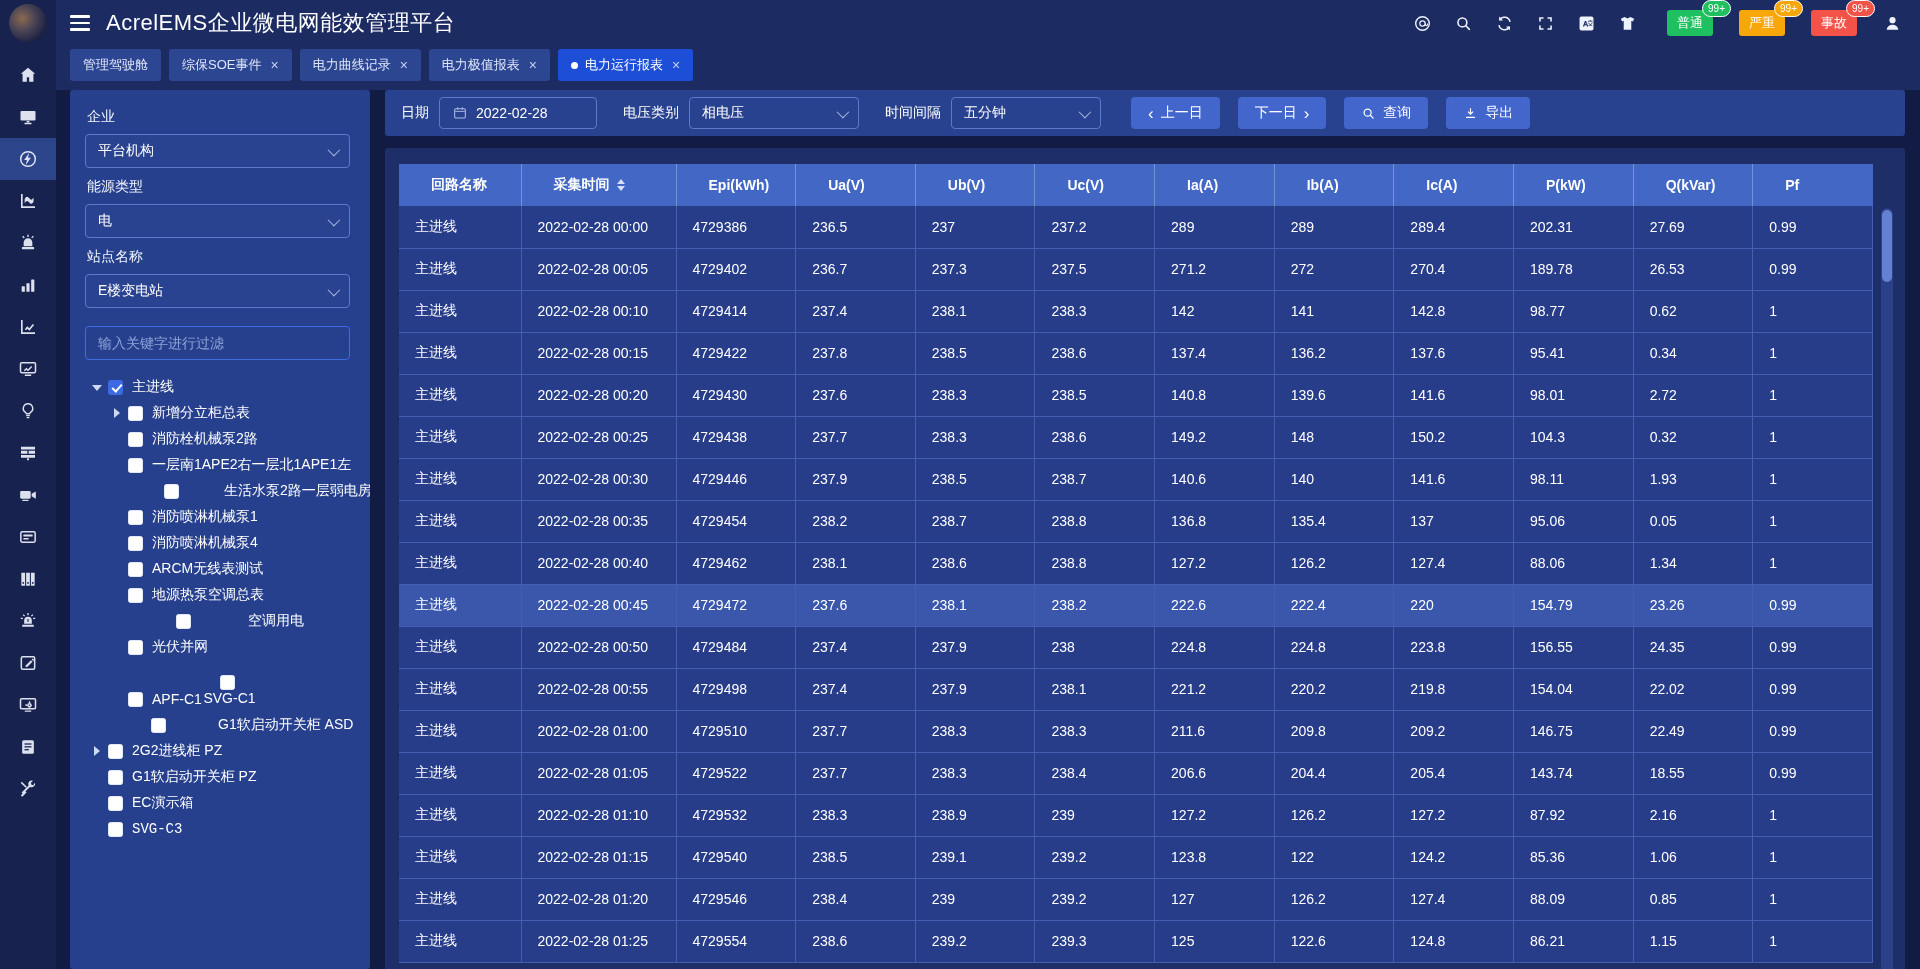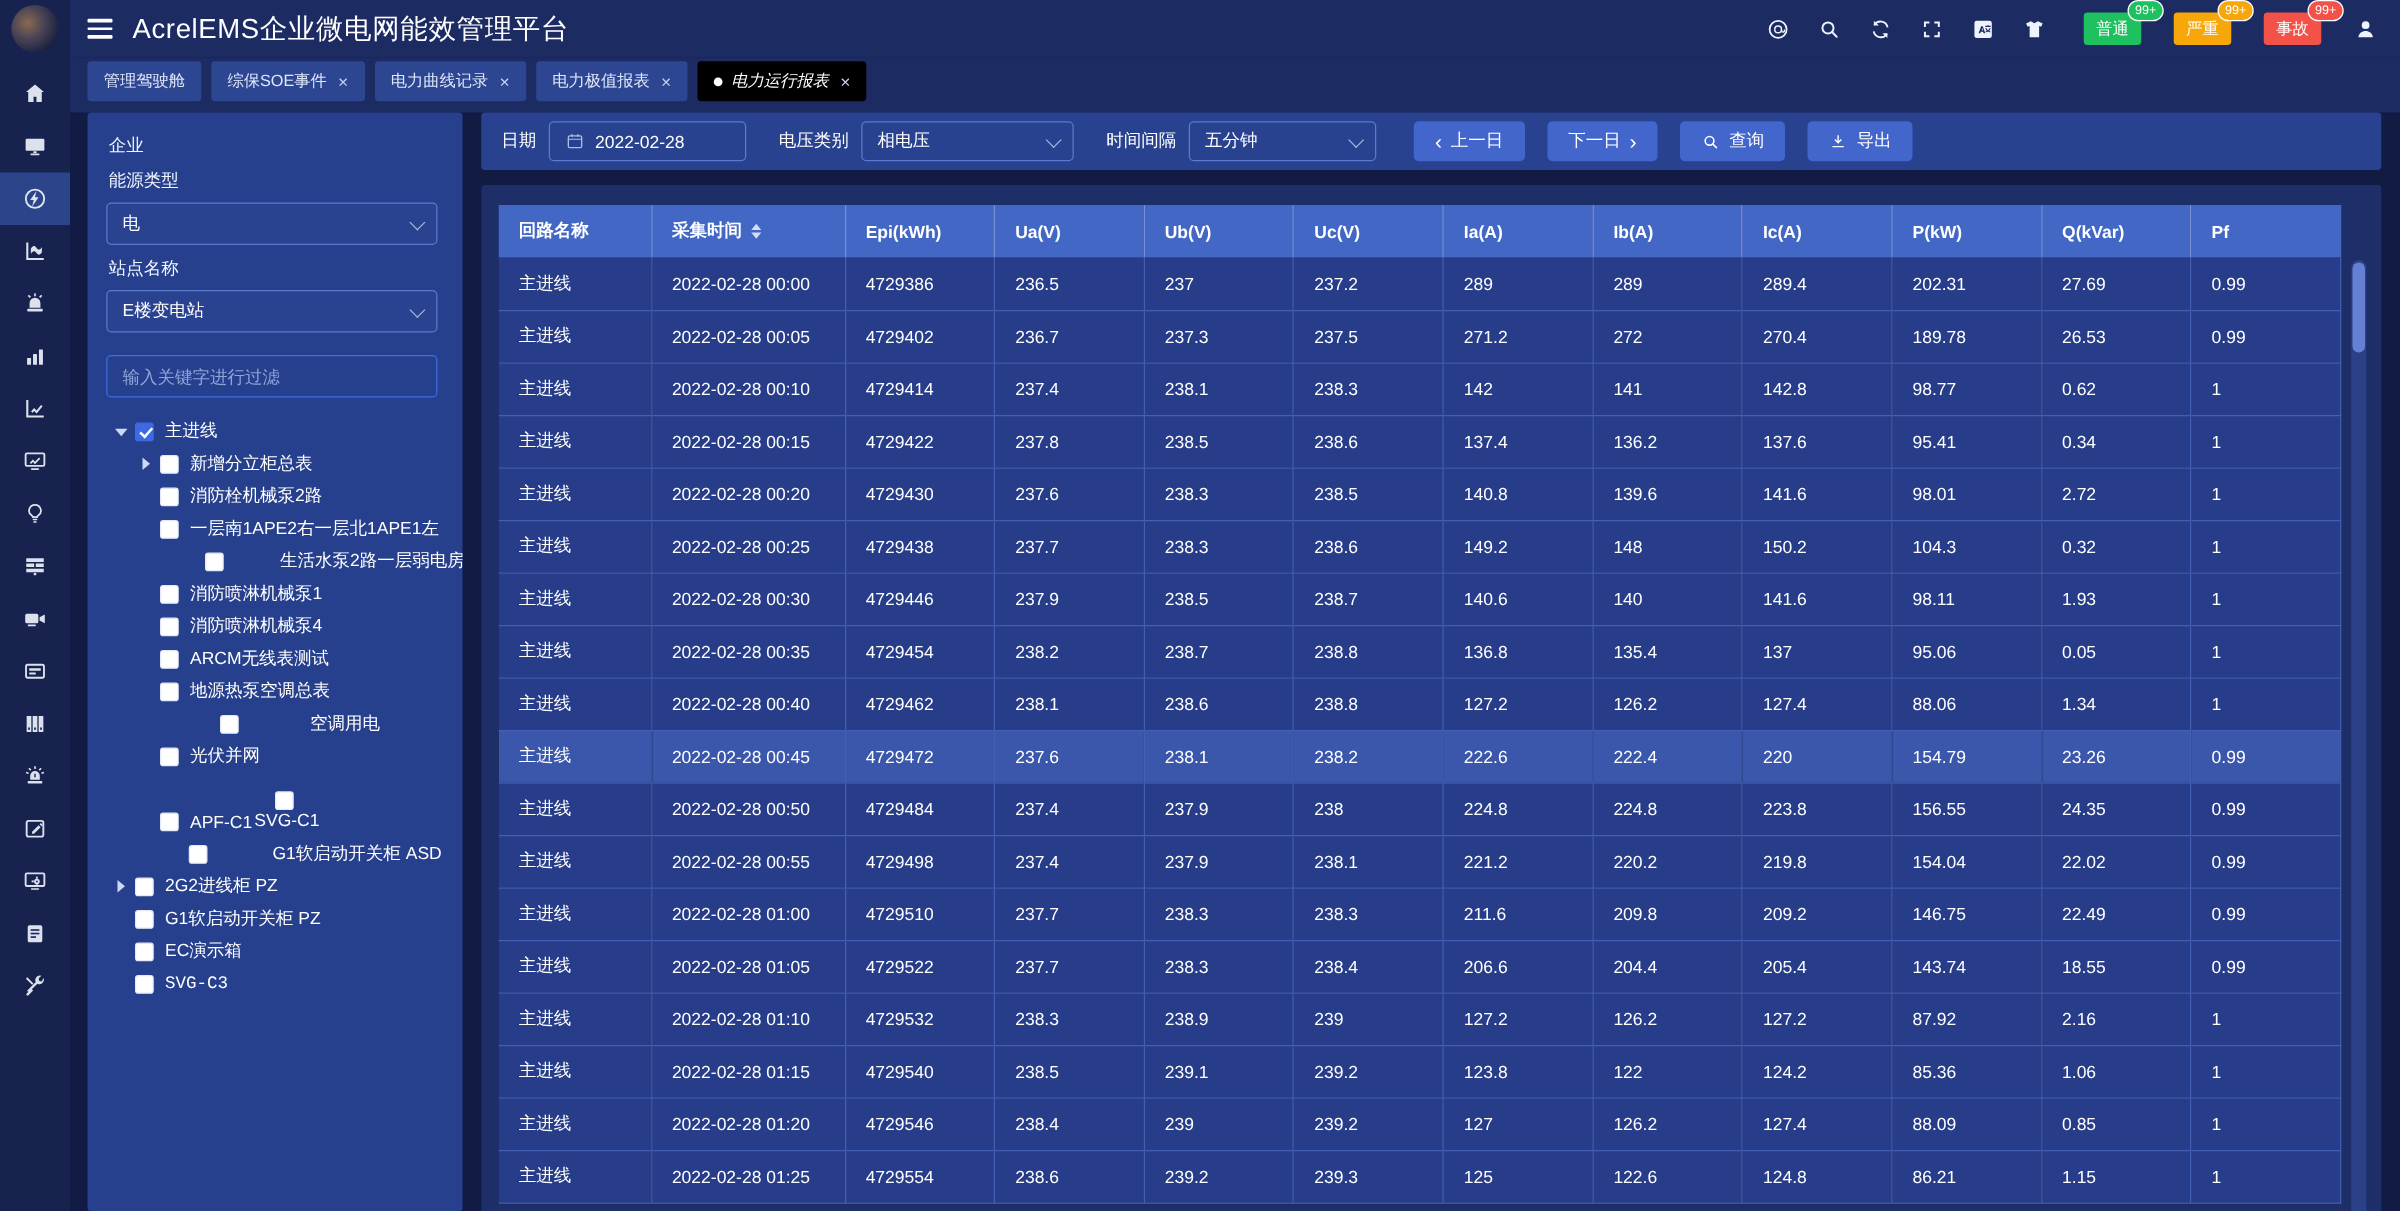--- a/index.html
+++ b/index.html
@@ -28,21 +28,21 @@
   .alarm-btn{position:relative;height:26px;display:flex;align-items:center;padding:0 10px;border-radius:3px;
     font-size:13px;color:#fff;margin-right:26px;cursor:pointer;}
   .badge{position:absolute;top:-10px;right:-18px;height:17px;line-height:15px;padding:0 5px;border-radius:9px;
     border:1px solid #fff;font-size:10px;color:#fff;}
 
   
   #tabbar{position:absolute;left:56px;top:46px;right:0;height:44px;background:#1d2b63;display:flex;align-items:center;
     padding:2px 0 8px 14px;gap:8px;}
   .tab{height:30px;background:#2d4691;border-radius:3px;display:flex;align-items:center;padding:16px 13px;font-size:13px;
     color:#dfe6fb;cursor:pointer;}
-  .tab.active{background:#000000;color:#fff;font-style:italic;}
+  .tab.active{background:#1d4ed8;color:#fff;}
   .tab-dot{width:7px;height:7px;border-radius:50%;background:#fff;margin-right:7px;}
   .tab-close{margin-left:9px;font-size:14px;color:#c6d1f2;line-height:1;}
 
   
   #filter-panel{position:absolute;left:70px;top:90px;width:300px;bottom:0;background:#26408e;border-radius:3px;
     padding:8px 20px 10px 15px;overflow:hidden;}
   .fp-label{font-size:14px;color:#f2f5fd;margin:10px 2px 8px;}
   .select{height:34px;border:1px solid #5b79cd;border-radius:4px;display:flex;align-items:center;justify-content:space-between;
     padding:0 12px;font-size:14px;color:#fff;cursor:pointer;background:rgba(255,255,255,.02);}
   .chev{width:9px;height:9px;border-right:1.7px solid #aab8e0;border-bottom:1.7px solid #aab8e0;transform:rotate(45deg) translateY(-2px);flex:none;}
@@ -73,21 +73,21 @@
   .btn-group{display:flex;margin-left:30px;gap:18px;}
   .btn{height:32px;background:#4266cb;border:none;border-radius:4px;color:#fff;display:flex;align-items:center;gap:7px;
     padding:0 17px;font-size:14px;cursor:pointer;font-family:inherit;}
   .btn .arr{font-size:17px;line-height:1;}
   .btn svg{width:15px;height:15px;}
 
   
   #table-card{position:relative;margin-top:12px;background:#1e2e68;border-radius:3px;height:880px;}
   .table-zone{padding:16px 32px 14px 14px;}
   table{width:100%;border-collapse:collapse;table-layout:fixed;}
-  thead th{background:#4267c5;height:42px;font-size:14px;font-weight:bold;text-align:left;padding-left:16px;
+  thead th{background:#4267c5;height:42px;font-size:14px;font-weight:bold;text-align:left;padding-left:32px;
     border-right:1px solid rgba(255,255,255,.28);color:#fff;}
   thead th:last-child{border-right:none;}
   tbody td{height:42px;background:#273d89;font-size:14px;padding-left:16px;border-right:1px solid #425fb4;
     border-bottom:1px solid #425fb4;white-space:nowrap;overflow:hidden;}
   tbody tr.hl td{background:#3a57ac;}
   .sort{display:inline-flex;flex-direction:column;gap:2px;margin-left:7px;vertical-align:middle;cursor:pointer;}
   .sort i{width:0;height:0;border:4px solid transparent;display:block;}
   .sort .up{border-bottom:5px solid #d5def5;border-top:none;}
   .sort .dn{border-top:5px solid #d5def5;border-bottom:none;}
   .vsb{position:absolute;top:60px;right:12px;width:12px;height:800px;background:#2b4187;border-radius:6px;cursor:pointer;}
@@ -353,20 +353,24 @@
     </div>
     <div class="tab active">
       <span class="tab-dot"></span>
       <span class="tab-label">电力运行报表</span>
       <span class="tab-close">×</span>
     </div>
   </div>
 
 <div id="filter-panel">
   <div class="fp-label">企业</div>
+  <div class="select">
+    <span>平台机构</span>
+    <span class="chev"></span>
+  </div>
   <div class="fp-label">能源类型</div>
   <div class="select">
     <span>电</span>
     <span class="chev"></span>
   </div>
   <div class="fp-label">站点名称</div>
   <div class="select">
     <span>E楼变电站</span>
     <span class="chev"></span>
   </div>

